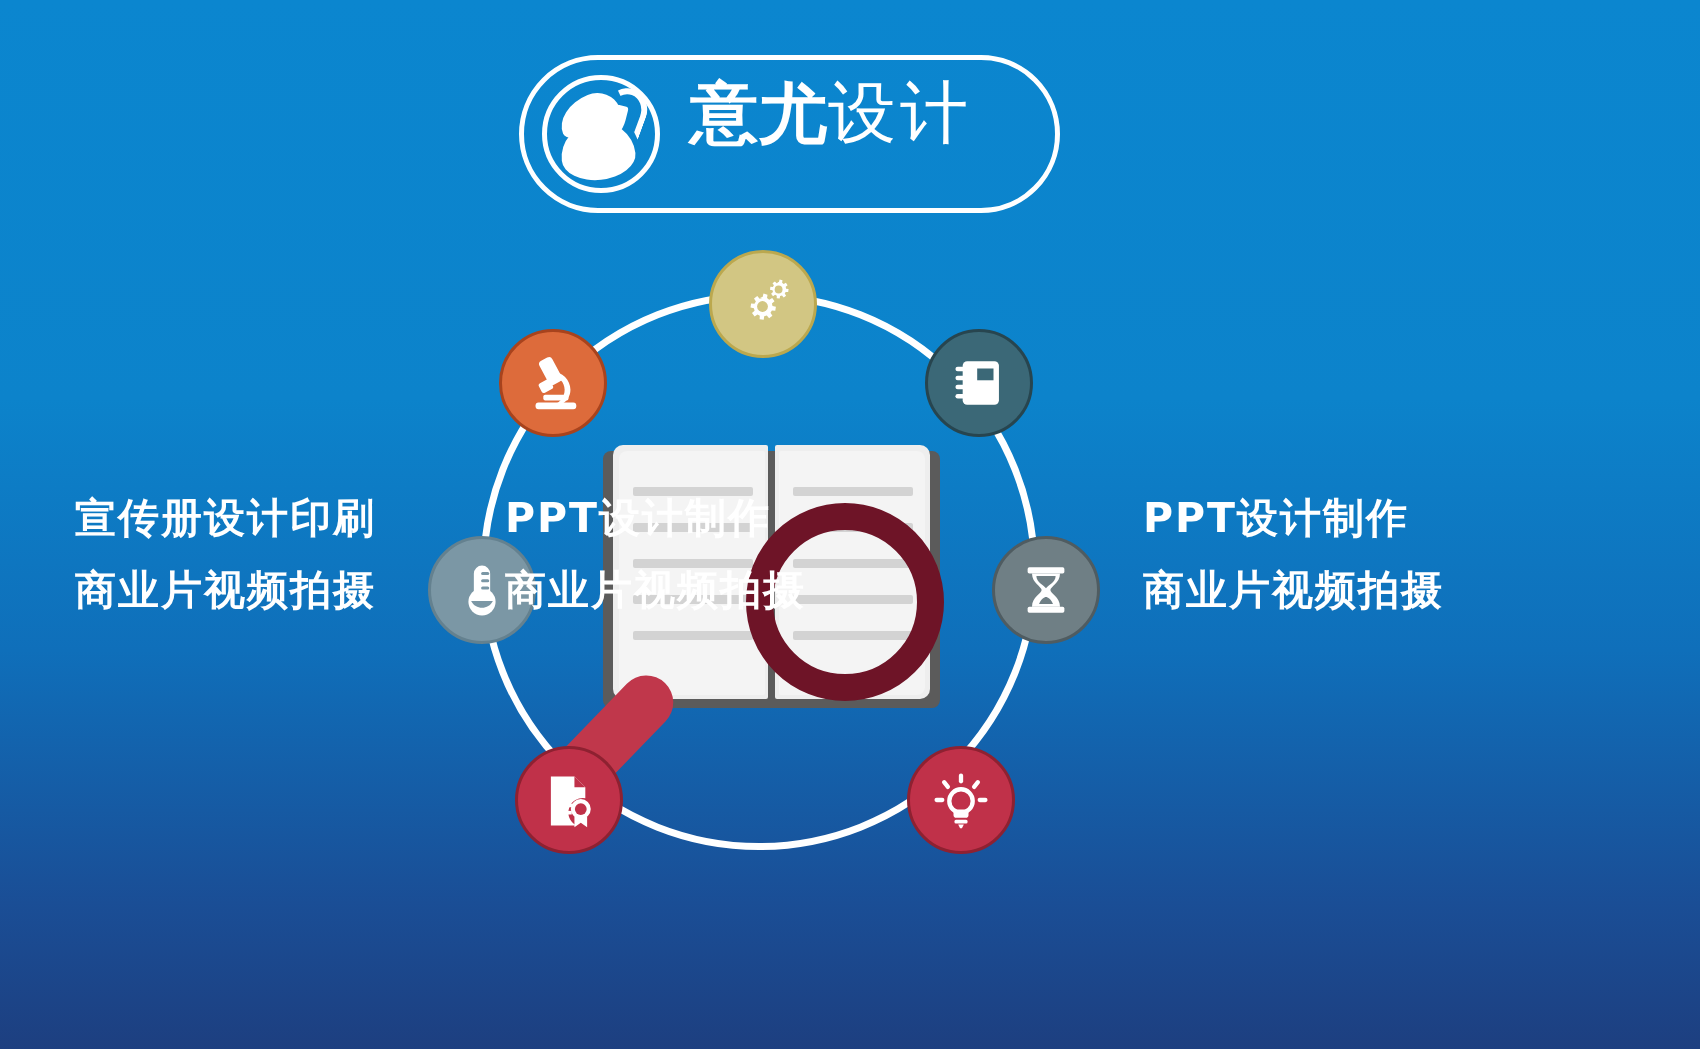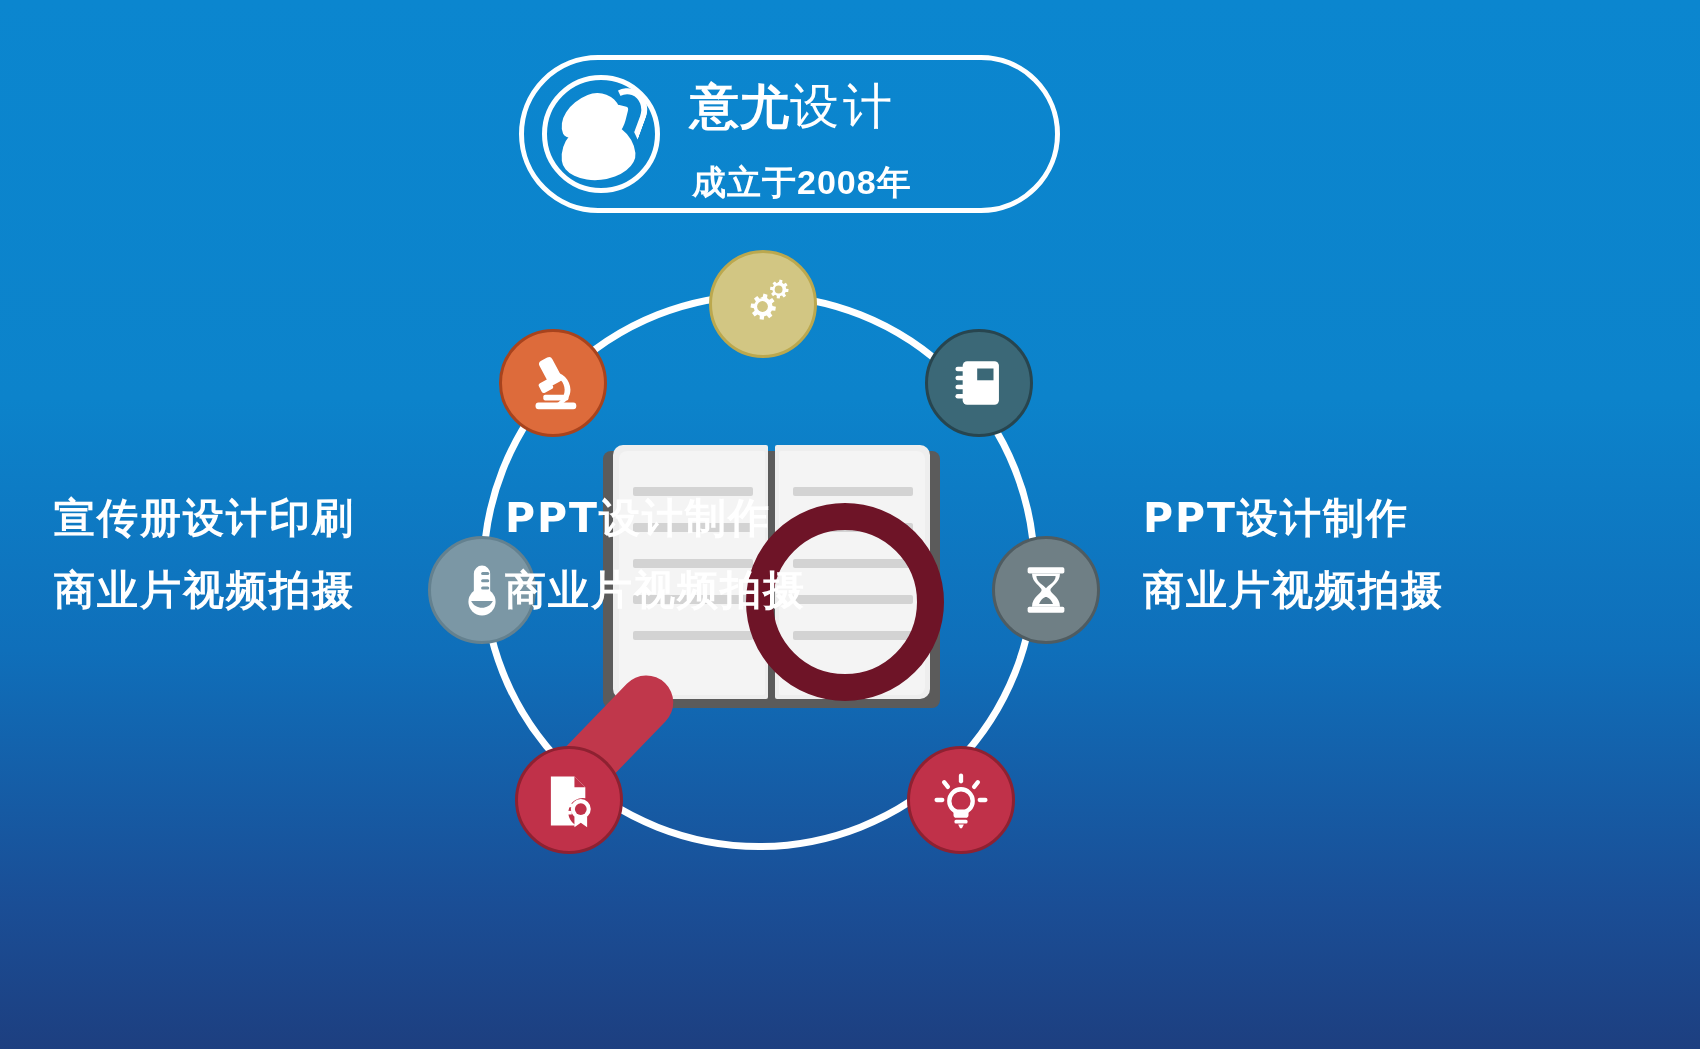--- a/index.html
+++ b/index.html
@@ -39,23 +39,23 @@
     border:6px solid #ffffff;border-radius:50% 50% 0 50%;
     border-left-color:transparent;border-bottom-color:transparent;
     transform:rotate(20deg);
   }
   #logo-mark .leaf{
     position:absolute;left:54px;top:24px;width:24px;height:34px;
     background:#ffffff;border-radius:60% 10% 60% 10%;
     transform:rotate(14deg);
   }
   #logo-title{
-    position:absolute;left:690px;top:66px;
-    font-size:49px;line-height:80px;color:#ffffff;white-space:nowrap;
-    font-family:Liberation Sans, sans-serif;
+    position:absolute;left:690px;top:78px;
+    font-size:68px;line-height:80px;color:#ffffff;white-space:nowrap;
+    font-family:Liberation Mono, monospace;
   }
   #logo-title .bold{font-weight:700;letter-spacing:1px;}
   #logo-title .thin{font-weight:300;letter-spacing:4px;}
   #logo-sub{
     position:absolute;left:692px;top:160px;
     font-size:34px;font-weight:700;color:#ffffff;white-space:nowrap;
     letter-spacing:1px;
   }
 
   
@@ -118,21 +118,21 @@
   #node-certificate{left:515px;top:746px; width:108px;height:108px; background:#c03149; border:3px solid #8e2131;}
   #node-bulb      {left:907px; top:746px; width:108px;height:108px; background:#c03149; border:3px solid #8e2131;}
 
   
   .txt-block{position:absolute;white-space:nowrap;}
   .txt-line{
     color:#ffffff;font-weight:700;font-size:41px;line-height:72px;
     letter-spacing:2px;
     font-family:"DejaVu Sans","Liberation Sans",sans-serif;
   }
-  #text-left  {left:54px;  top:482px;}
+  #text-left  {left:75px;  top:482px;}
   #text-center{left:505px; top:482px;}
   #text-right {left:1143px;top:482px;}
 </style>
 </head>
 <body>
 
 <div id="slide">
 
   <div id="logo-badge"></div>
 
@@ -140,21 +140,20 @@
     <span class="bean"></span>
     <span class="bean2"></span>
     <span class="leaf"></span>
     <span class="sprout"></span>
   </div>
 
   <div id="logo-title">
     <span class="bold">意尤</span><span class="thin">设计</span>
   </div>
 
-  <div id="logo-sub">成立于2008年</div>
 
   <div id="ring"></div>
 
   <div id="book">
     <div class="shadow"></div>
     <div class="pgL"></div>
     <div class="pgR"></div>
     <div class="pgL2"></div>
     <div class="pgR2"></div>
     <div class="line" style="left:30px;top:36px;width:120px;"></div>

